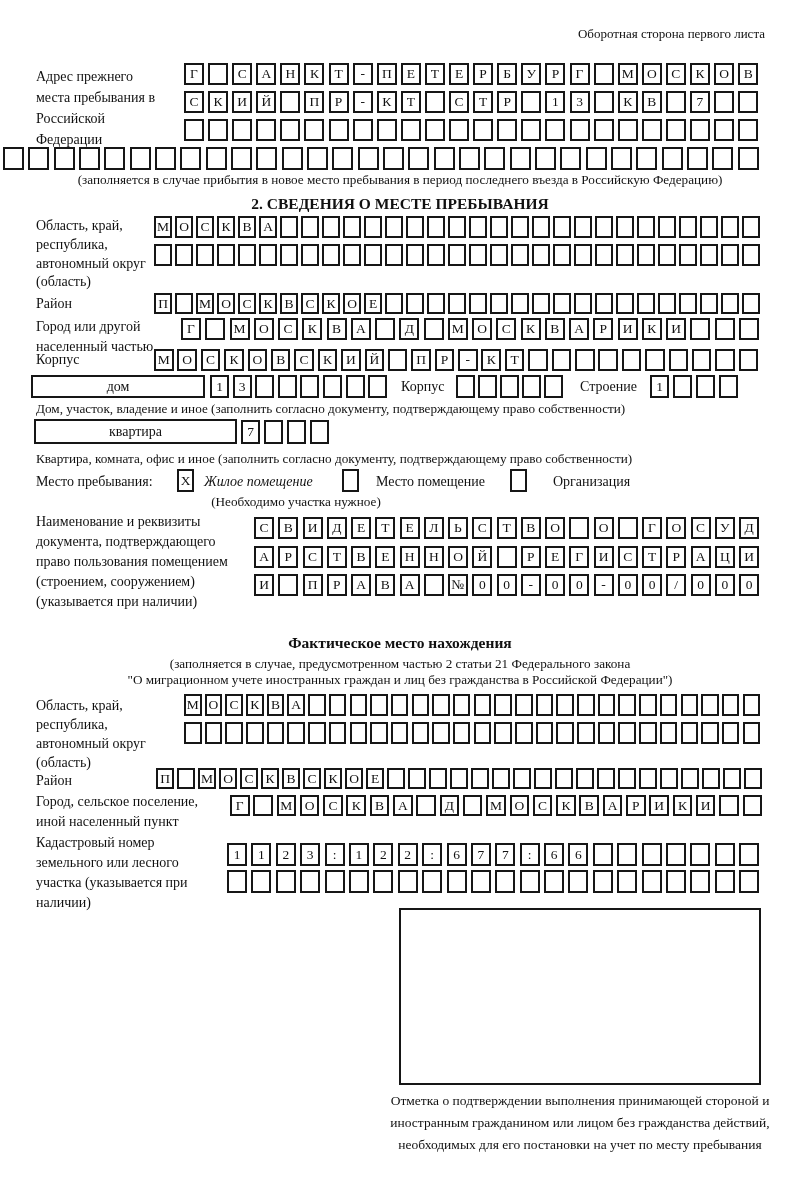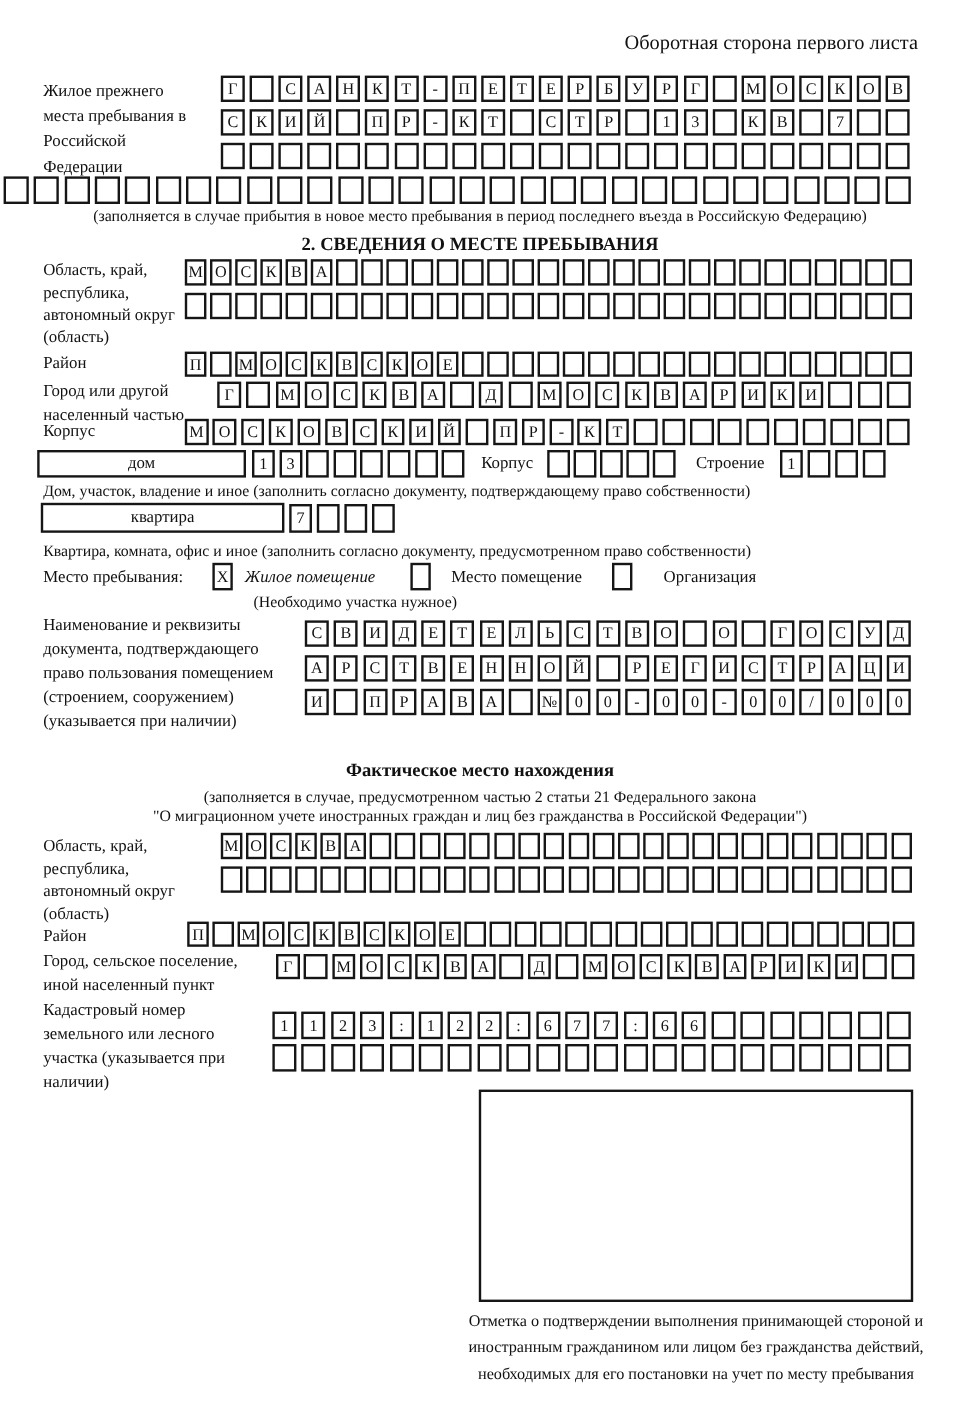--- a/index.html
+++ b/index.html
@@ -24,23 +24,23 @@
     position:absolute;box-sizing:border-box;border:2px solid #161616;
     display:flex;align-items:center;justify-content:center;
     font-size:14px;background:#fff;color:#111;
   }
   .stampbox{position:absolute;box-sizing:border-box;border:2px solid #161616;background:#fff;}
   .center{text-align:center;}
 </style>
 </head>
 <body>
 
-<div class="abs" style="top:26px;right:35px;font-size:17px;">Оборотная сторона первого листа</div>
-
-<div class="lbl" style="left:36px;top:66px;width:132px;line-height:1.5;">Жилое прежнего места пребывания в Российской Федерации</div>
+<div class="abs" style="top:26px;right:35px;font-size:13px;">Оборотная сторона первого листа</div>
+
+<div class="lbl" style="left:36px;top:66px;width:132px;line-height:1.5;">Адрес прежнего места пребывания в Российской Федерации</div>
 <div class="boxrow" style="left:184px;top:63px;">
     <span class="cell" style="width: 20px; height: 22px; margin-right: 4.1px;">Г</span>
     <span class="cell" style="width: 20px; height: 22px; margin-right: 4.1px;"></span>
     <span class="cell" style="width: 20px; height: 22px; margin-right: 4.1px;">С</span>
     <span class="cell" style="width: 20px; height: 22px; margin-right: 4.1px;">А</span>
     <span class="cell" style="width: 20px; height: 22px; margin-right: 4.1px;">Н</span>
     <span class="cell" style="width: 20px; height: 22px; margin-right: 4.1px;">К</span>
     <span class="cell" style="width: 20px; height: 22px; margin-right: 4.1px;">Т</span>
     <span class="cell" style="width: 20px; height: 22px; margin-right: 4.1px;">-</span>
     <span class="cell" style="width: 20px; height: 22px; margin-right: 4.1px;">П</span>
@@ -331,21 +331,21 @@
   </div>
 <div class="note" style="left:36px;top:401px;">Дом, участок, владение и иное (заполнить согласно документу, подтверждающему право собственности)</div>
 
 <div class="wbox" style="left:34px;top:419px;width:203px;height:25px;">квартира</div>
 <div class="boxrow" style="left:241px;top:420px;">
     <span class="cell" style="width: 19px; height: 24px; margin-right: 4px;">7</span>
     <span class="cell" style="width: 19px; height: 24px; margin-right: 4px;"></span>
     <span class="cell" style="width: 19px; height: 24px; margin-right: 4px;"></span>
     <span class="cell" style="width: 19px; height: 24px; margin-right: 4px;"></span>
   </div>
-<div class="note" style="left:36px;top:451px;">Квартира, комната, офис и иное (заполнить согласно документу, предусмотренном право собственности)</div>
+<div class="note" style="left:36px;top:451px;">Квартира, комната, офис и иное (заполнить согласно документу, подтверждающему право собственности)</div>
 
 <div class="lbl" style="left:36px;top:472px;">Место пребывания:</div>
 <span class="cell cbx" style="left:177px;top:469px;">X</span>
 <div class="lbl" style="left:204px;top:472px;font-style:italic;">Жилое помещение</div>
 <span class="cell cbx" style="left:342px;top:469px;"></span>
 <div class="lbl" style="left:376px;top:472px;">Место помещение</div>
 <span class="cell cbx" style="left:510px;top:469px;"></span>
 <div class="lbl" style="left:553px;top:472px;">Организация</div>
 <div class="note center" style="left:146px;top:494px;width:300px;">(Необходимо участка нужное)</div>
 

